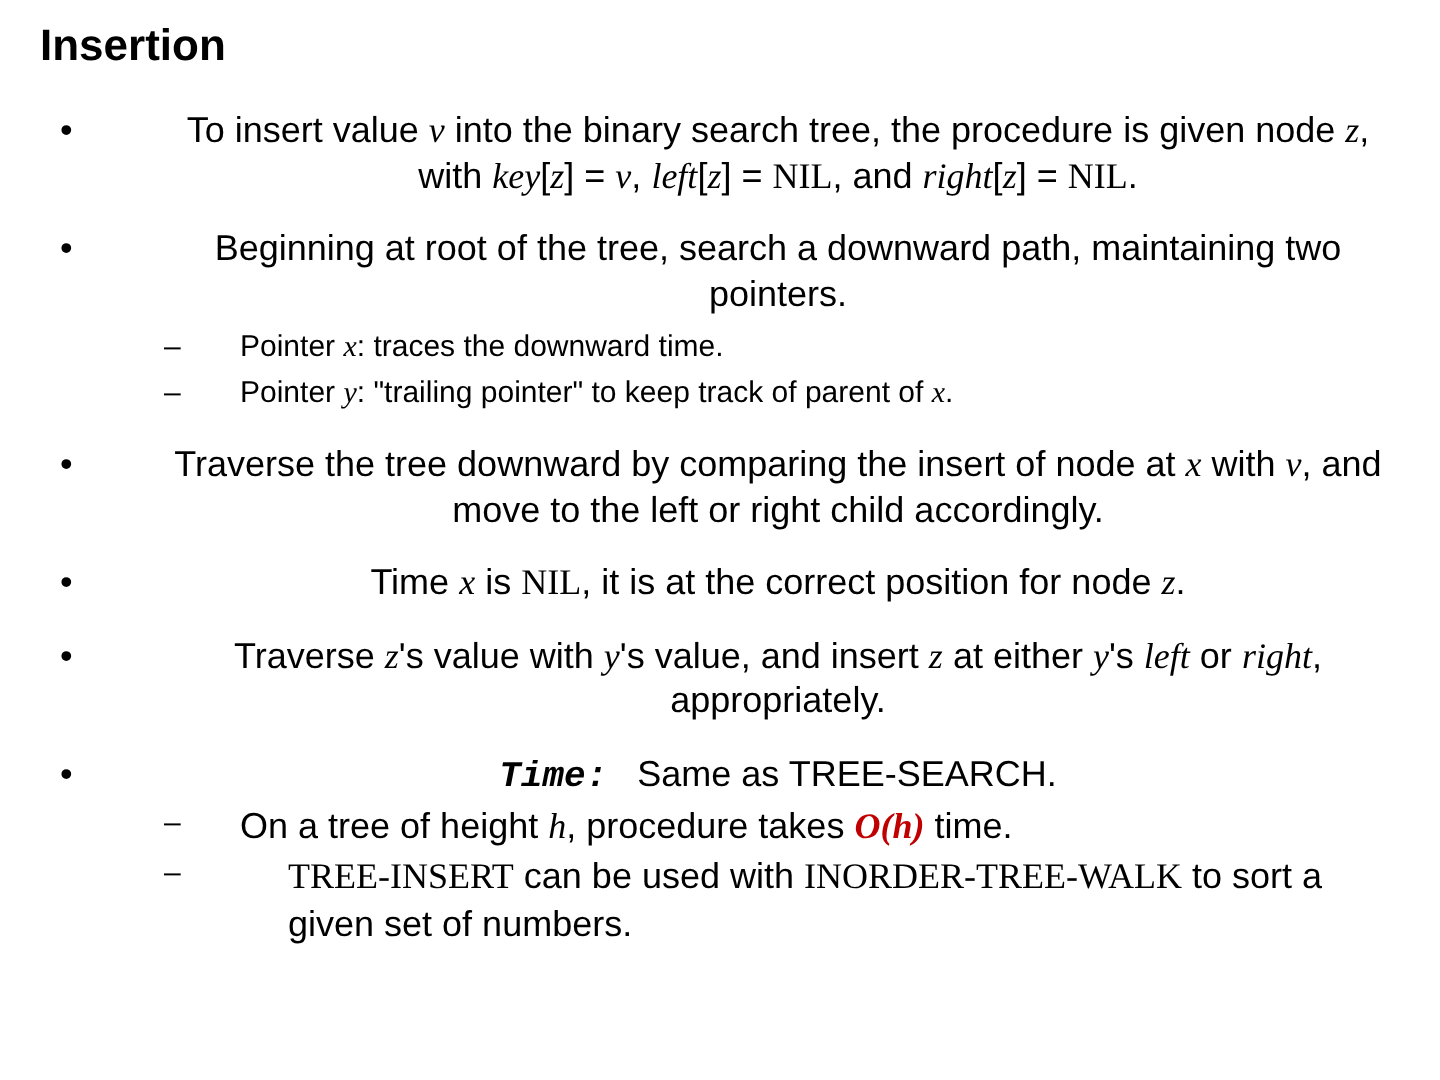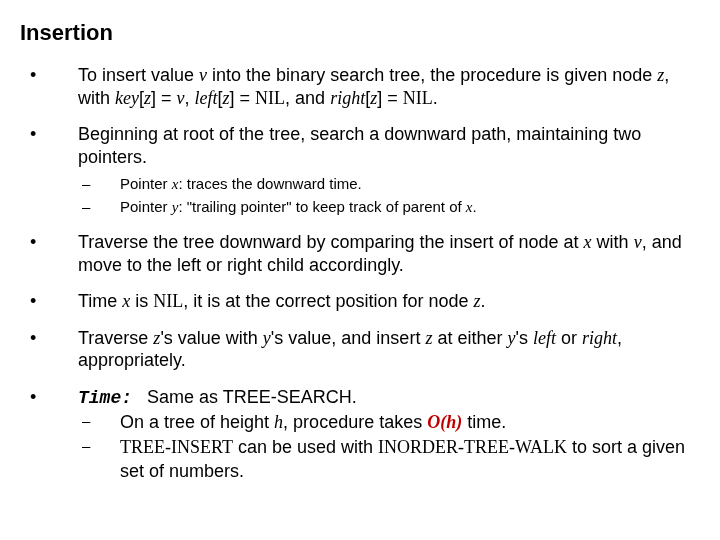--- a/index.html
+++ b/index.html
@@ -7,41 +7,42 @@
     padding: 0;
     background: #fff;
     font-family: Arial, Helvetica, sans-serif;
     color: #000;
     width: 720px;
     height: 540px;
     overflow: hidden;
     box-sizing: border-box;
   }
   .slide {
-    padding: 20px 20px 10px 20px;
+    padding: 10px 20px 10px 20px;
     box-sizing: border-box;
   }
   .title {
     font-size: 22px;
     font-weight: bold;
     margin: 0 0 18px 0;
   }
   .b1 {
     display: flex;
     font-size: 18px;
     line-height: 1.25;
     margin-bottom: 14px;
   }
   .b1 .bullet {
     flex: 0 0 48px;
     text-align: left;
     padding-left: 10px;
   }
   .b1 .content {
     flex: 1;
+    text-align: center;
   }
   .b2 {
     display: flex;
     font-size: 15px;
     line-height: 1.3;
     margin-top: 2px;
   }
   .b2 .dash {
     flex: 0 0 38px;
     text-align: left;
@@ -106,17 +107,17 @@
     <div class="bullet">•</div>
     <div class="content"><span class="timelabel">Time:</span><span style="white-space:pre;margin-top:28px;">   Same as TREE-SEARCH.</span></div>
   </div>
   <div class="subwrap" style="margin-top:0;">
     <div class="b2">
       <div class="dash">–</div>
       <div class="content" style="font-size:18px;"><span>On a tree of height </span><span class="it">h</span><span>, procedure takes </span><span class="oh">O(h)</span><span> time.</span></div>
     </div>
     <div class="b2">
       <div class="dash">–</div>
-      <div class="content" style="font-size:18px;"><span class="tm">TREE-INSERT</span><span> can be used with </span><span class="tm">INORDER-TREE-WALK</span><span> to sort a given set of numbers.</span></div>
+      <div class="content" style="font-size:18px;margin-left:24px;"><span class="tm">TREE-INSERT</span><span> can be used with </span><span class="tm">INORDER-TREE-WALK</span><span> to sort a given set of numbers.</span></div>
     </div>
   </div>
 
 </div>
 
 </body></html>

